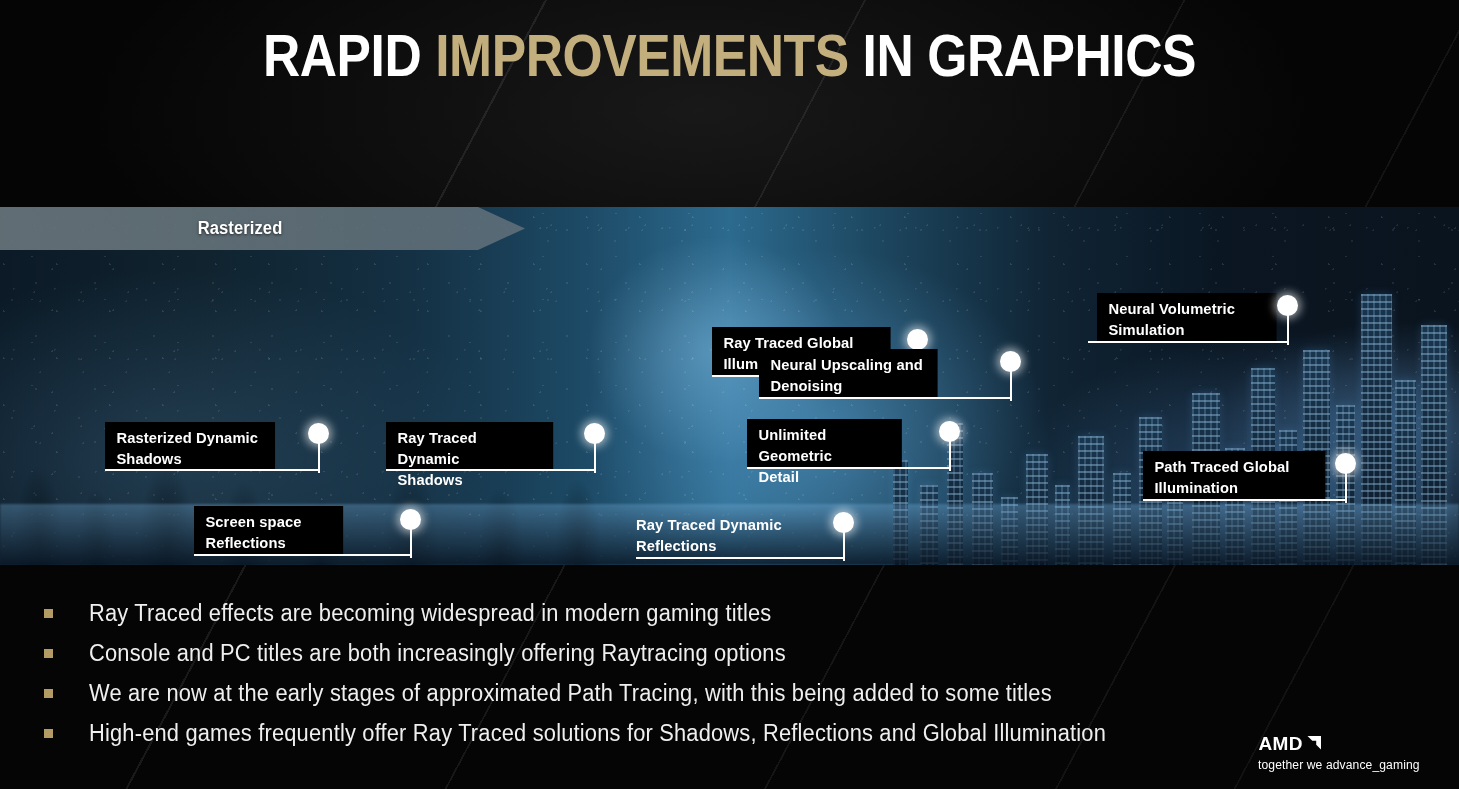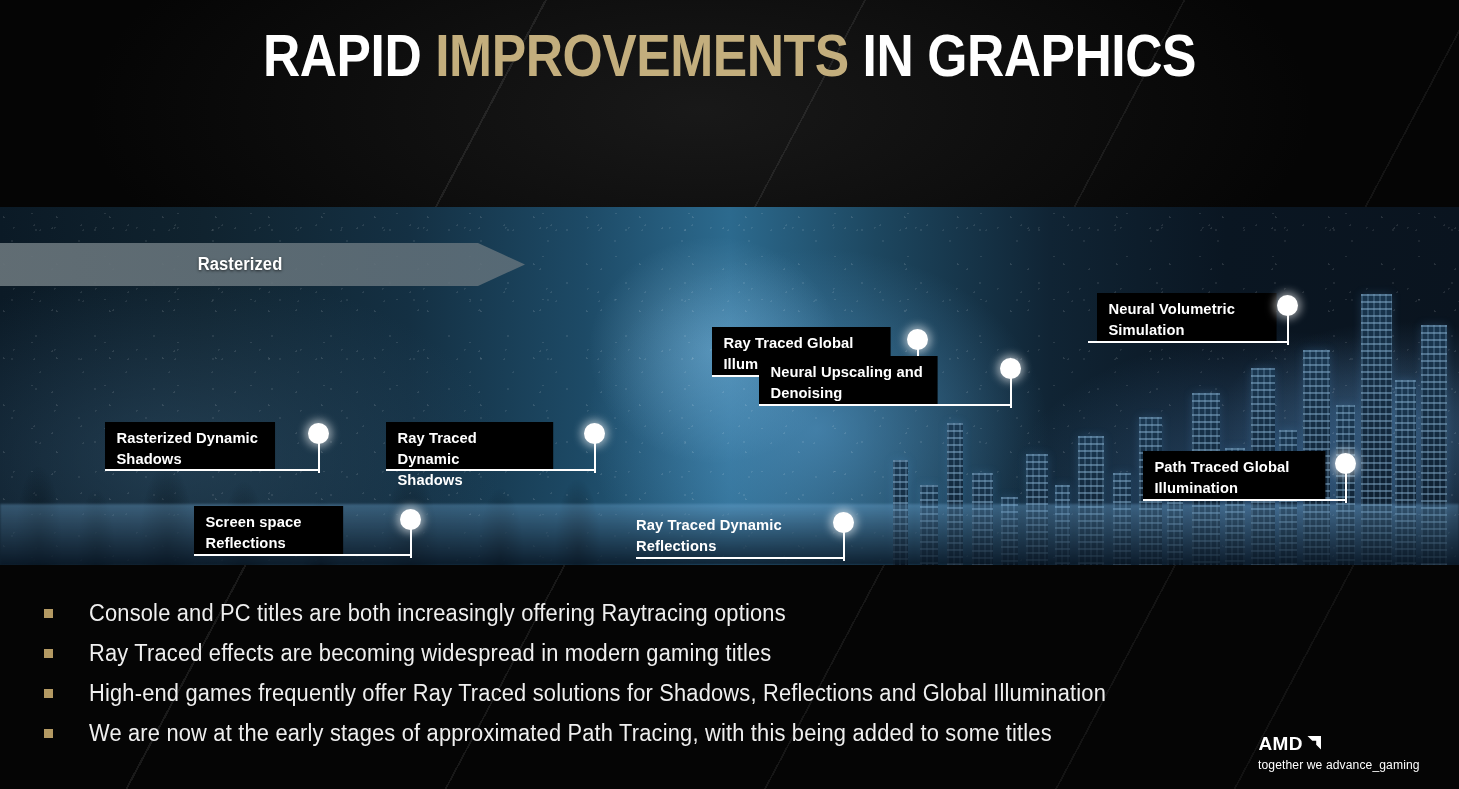--- a/index.html
+++ b/index.html
@@ -131,21 +131,21 @@
     font-weight:700;
     font-size:18px;
     color:#ffffff;
     letter-spacing:.1px;
     transform:scaleX(.92);
     white-space:nowrap;
     text-shadow:0 1px 3px rgba(0,0,0,.65);
   }
   #phase-0{ left:0; width:525px;
     background:linear-gradient(90deg, rgba(104,116,122,.92), rgba(96,112,122,.86));
-    clip-path:polygon(0 0, 478px 0, 525px 50%, 478px 100%, 0 100%);margin-top:36px; }
+    clip-path:polygon(0 0, 478px 0, 525px 50%, 478px 100%, 0 100%); }
   #phase-1{ left:478px; width:517px;
     background:linear-gradient(90deg, rgba(78,102,118,.88), rgba(92,110,122,.84));
     clip-path:polygon(0 0, 47px 50%, 0 100%, 448px 100%, 495px 50%, 448px 0); }
   #phase-2{ left:948px; width:511px;
     background:linear-gradient(90deg, rgba(96,110,120,.86), rgba(112,124,132,.88));
     clip-path:polygon(0 0, 47px 50%, 0 100%, 511px 100%, 511px 0); }
   #phase-0 .phase-label{ margin-right:44px; }
   #phase-1 .phase-label{ margin-left:8px; margin-right:26px; }
   #phase-2 .phase-label{ margin-left:52px; margin-right:44px; }
 
@@ -306,28 +306,35 @@
     </div>
 
     <div class="callout" style="left:712px; top:72px; width:188px;margin-top:48px;">
       <div class="callout-box" style="width:188px;height:50px;">Ray Traced Global
 Illumination</div>
       <div class="callout-underline" style="width:207px;"></div>
       <div class="callout-stem" style="left:205px; top:13px; height:39px;"></div>
       <div class="callout-dot" style="left:195px; top:2px;"></div>
     </div>
 
-    <div class="callout" style="left:759px; top:149px; width:188px;">
+    <div class="callout" style="left:759px; top:142px; width:188px;">
       <div class="callout-box" style="width:188px;height:50px;">Neural Upscaling and
 Denoising</div>
       <div class="callout-underline" style="width:253px;"></div>
       <div class="callout-stem" style="left:251px; top:13px; height:39px;"></div>
       <div class="callout-dot" style="left:241px; top:2px;"></div>
     </div>
 
+    <div class="callout" style="left:747px; top:212px; width:163px;">
+      <div class="callout-box" style="width:163px;height:50px;">Unlimited Geometric
+Detail</div>
+      <div class="callout-underline" style="width:204px;"></div>
+      <div class="callout-stem" style="left:202px; top:13px; height:39px;"></div>
+      <div class="callout-dot" style="left:192px; top:2px;"></div>
+    </div>
 
     <div class="callout nobox" style="left:636px; top:302px; width:180px;">
       <div class="callout-box" style="width:180px;height:50px;padding-left:0;">Ray Traced Dynamic
 Reflections</div>
       <div class="callout-underline" style="width:209px;"></div>
       <div class="callout-stem" style="left:207px; top:14px; height:38px;"></div>
       <div class="callout-dot" style="left:197px; top:3px;"></div>
     </div>
 
     <div class="callout" style="left:1088px; top:86px; width:189px;padding-left:9px;">
@@ -343,33 +350,33 @@
 Illumination</div>
       <div class="callout-underline" style="width:204px;"></div>
       <div class="callout-stem" style="left:202px; top:13px; height:39px;"></div>
       <div class="callout-dot" style="left:192px; top:2px;"></div>
     </div>
   </div>
 
   <div class="bullets">
     <div class="bullet-row">
       <span class="bullet-mark"></span>
-      <span class="bullet-text">Console and PC titles are both increasingly offering Raytracing options</span>
+      <span class="bullet-text">Ray Traced effects are becoming widespread in modern gaming titles</span>
     </div>
     <div class="bullet-row">
       <span class="bullet-mark"></span>
-      <span class="bullet-text">Ray Traced effects are becoming widespread in modern gaming titles</span>
+      <span class="bullet-text">Console and PC titles are both increasingly offering Raytracing options</span>
+    </div>
+    <div class="bullet-row">
+      <span class="bullet-mark"></span>
+      <span class="bullet-text">We are now at the early stages of approximated Path Tracing, with this being added to some titles</span>
     </div>
     <div class="bullet-row">
       <span class="bullet-mark"></span>
       <span class="bullet-text">High-end games frequently offer Ray Traced solutions for Shadows, Reflections and Global Illumination</span>
-    </div>
-    <div class="bullet-row">
-      <span class="bullet-mark"></span>
-      <span class="bullet-text">We are now at the early stages of approximated Path Tracing, with this being added to some titles</span>
     </div>
   </div>
 
   <div class="amd">
     <div class="amd-word">
       <span>AMD</span>
       <span class="amd-arrow">
         <svg width="15" height="15" viewBox="0 0 15 15" aria-hidden="true">
           <path d="M1.5 0 H15 V13.5 L10.2 8.7 V4.8 H6.3 Z" fill="#ffffff"></path>
         </svg>

